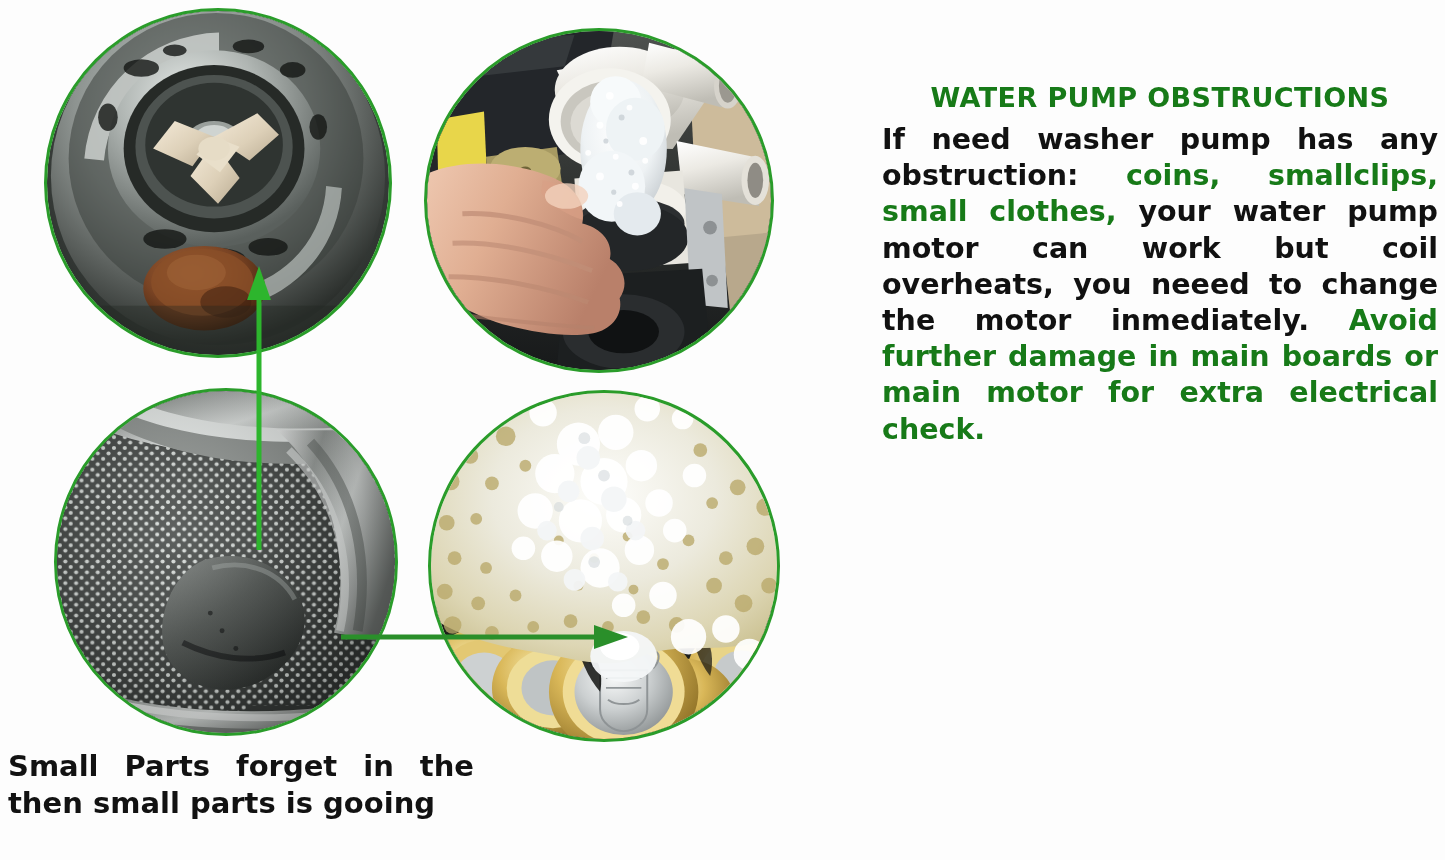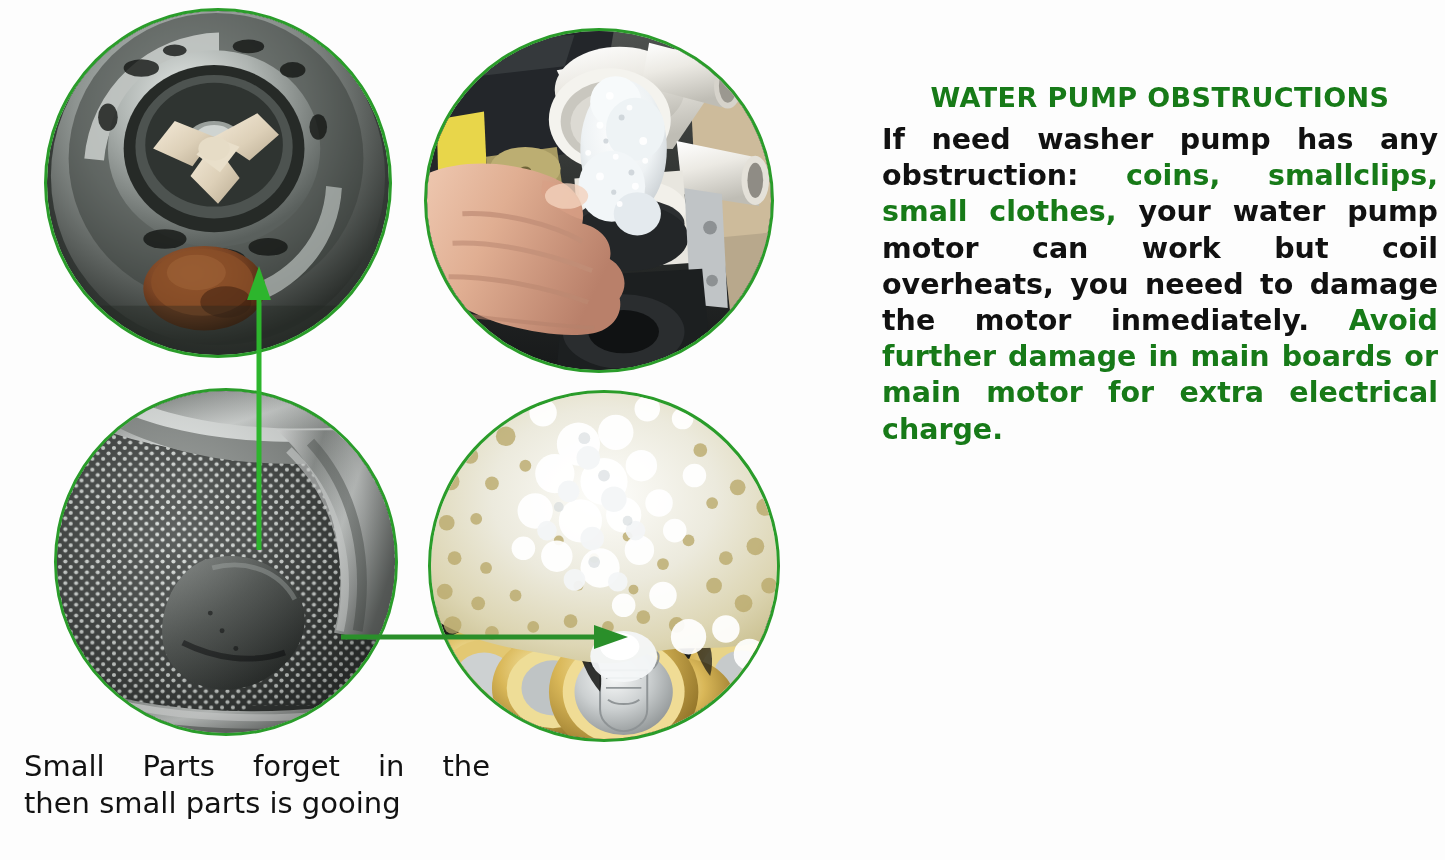--- a/index.html
+++ b/index.html
@@ -49,26 +49,26 @@
   .arrow-layer {
     position: absolute;
     left: 0; top: 0;
     width: 860px; height: 860px;
     pointer-events: none;
   }
 
   
   #left-caption {
     position: absolute;
-    left: 24px;
+    left: 8px;
     top: 748px;
     width: 466px;
     font-family: "DejaVu Sans", sans-serif;
     font-size: 29px;
-    font-weight: normal;
+    font-weight: bold;
     line-height: 1.26;
     color: #121212;
     text-align: justify;
     text-align-last: justify;
     letter-spacing: 0px;
   }
   #left-caption .lastline { text-align: right; text-align-last: left; }
 
   
   .text-col {
@@ -527,17 +527,17 @@
   </div>
 
   <div id="left-caption">
     <div>Small Parts forget in the</div>
     <div class="lastline">then small parts is gooing</div>
   </div>
 
   <div class="text-col">
     <h1 id="headline">WATER PUMP OBSTRUCTIONS</h1>
 
-    <p class="body-para" id="para-one"><span>If need washer pump has any obstruction: </span><span class="hl">coins, smallclips, small clothes,</span><span> your water pump motor can work but coil overheats, you neeed to damage the motor inmediately. </span><span class="hl">Avoid further damage in main boards or main motor for extra electrical charge.</span></p>
+    <p class="body-para" id="para-one"><span>If need washer pump has any obstruction: </span><span class="hl">coins, smallclips, small clothes,</span><span> your water pump motor can work but coil overheats, you neeed to change the motor inmediately. </span><span class="hl">Avoid further damage in main boards or main motor for extra electrical check.</span></p>
 
   </div>
 
 </div>
 
 </body></html>

